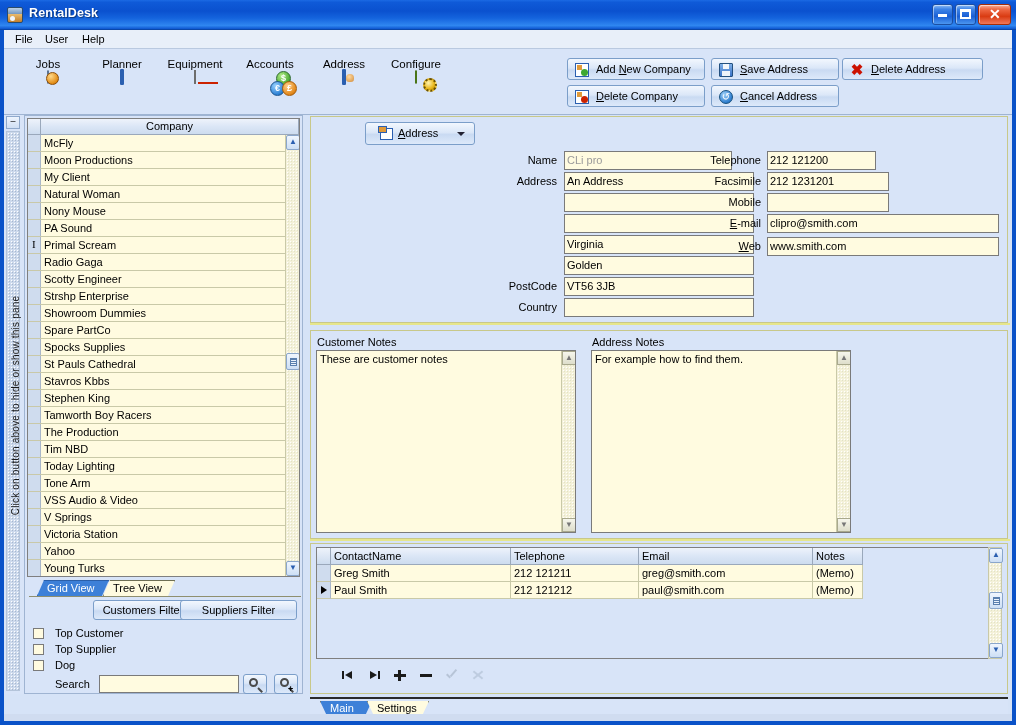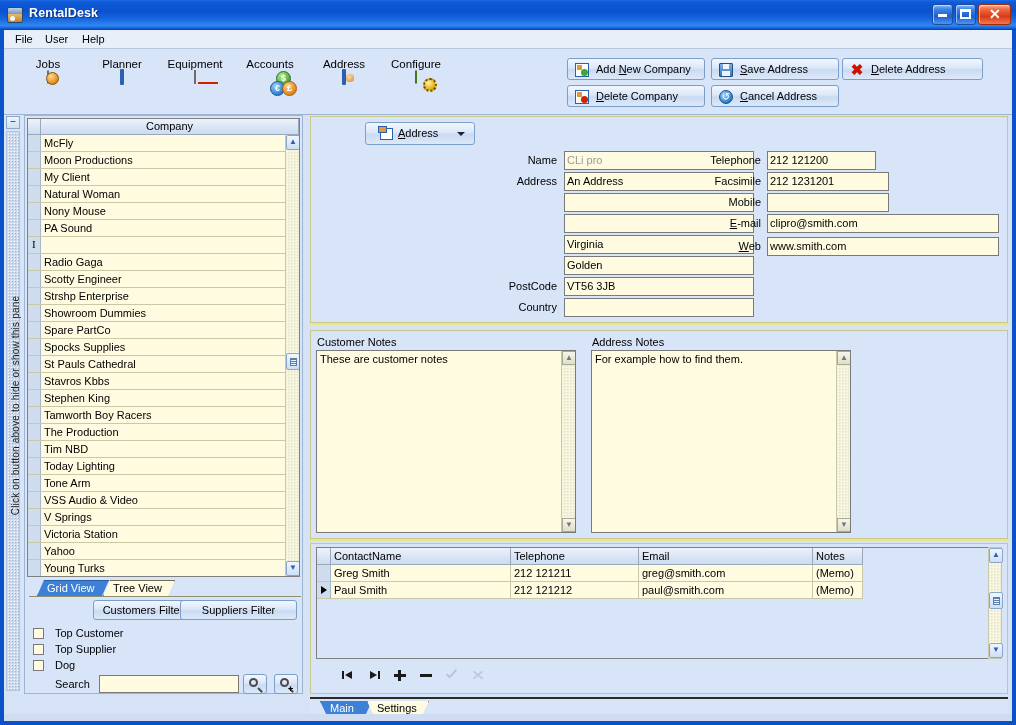--- a/index.html
+++ b/index.html
@@ -906,20 +906,21 @@
           <div class="grow">
             <div class="ind"></div>
             <div class="cell">Nony Mouse</div>
           </div>
           <div class="grow">
             <div class="ind"></div>
             <div class="cell">PA Sound</div>
           </div>
           <div class="grow cur">
             <div class="ind"></div>
+            <div class="cell">Primal Scream</div>
           </div>
           <div class="grow">
             <div class="ind"></div>
             <div class="cell">Radio Gaga</div>
           </div>
           <div class="grow">
             <div class="ind"></div>
             <div class="cell">Scotty Engineer</div>
           </div>
           <div class="grow">
@@ -1033,21 +1034,21 @@
   </div>
 
   <div class="addr-panel">
     <div class="addr-dd">
       <span class="ico"></span>
       <span class="lbl"><span></span><u>A</u><span>ddress</span></span>
       <span class="arrow"></span>
     </div>
 
     <div class="fl" style="left:0; top:37px;  width:246px;">Name</div>
-    <div class="fi dim" style="left:253px; top:34px; width:190px;">CLi pro</div>
+    <div class="fi dim" style="left:253px; top:34px; width:168px;">CLi pro</div>
 
     <div class="fl" style="left:0; top:58px;  width:246px;">Address</div>
     <div class="fi" style="left:253px; top:55px; width:190px;">An Address</div>
 
     <div class="fi" style="left:253px; top:76px; width:190px;"></div>
     <div class="fi" style="left:253px; top:97px; width:190px;"></div>
 
     <div class="fi" style="left:253px; top:118px; width:190px;">Virginia</div>
 
     <div class="fi" style="left:253px; top:139px; width:190px;">Golden</div>

